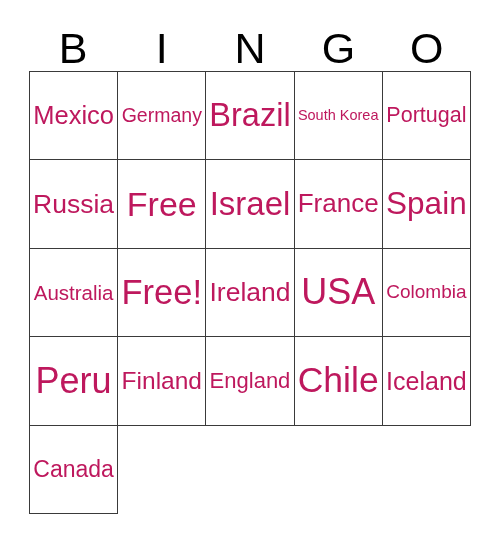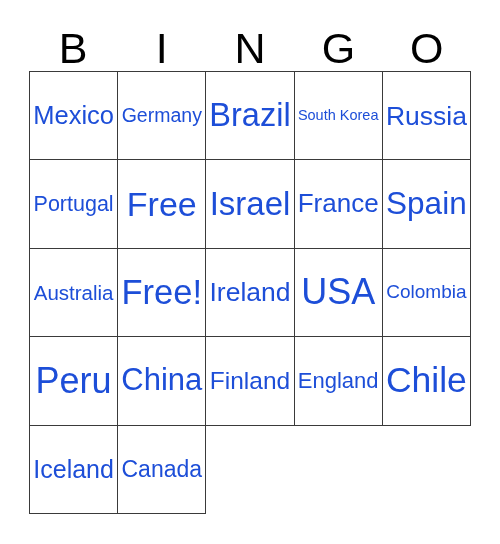--- a/index.html
+++ b/index.html
@@ -68,21 +68,21 @@
     overflow: hidden;
     padding: 0 2px;
     background: #ffffff;
   }
   .cell-text {
     display: block;
     text-align: center;
     line-height: 1.06;
     white-space: normal;
     word-break: normal;
-    color: #1d4ed8;
+    color: #be185d;
   }
 
   .two-line { line-height: 1.0; }
 </style>
 </head>
 <body>
 
 <div id="card">
 
   <div id="bingo-header">
@@ -101,25 +101,25 @@
     <div class="bingo-cell">
         <span class="cell-text" style="font-size: 19.5px;">Germany</span>
       </div>
     <div class="bingo-cell">
         <span class="cell-text" style="font-size: 32.5px;">Brazil</span>
       </div>
     <div class="bingo-cell">
         <span class="cell-text two-line" style="font-size: 14.5px;">South Korea</span>
       </div>
     <div class="bingo-cell">
-        <span class="cell-text" style="font-size: 26.5px;">Russia</span>
+        <span class="cell-text" style="font-size: 21.5px;">Portugal</span>
       </div>
 
     <div class="bingo-cell">
-        <span class="cell-text" style="font-size: 21.5px;">Portugal</span>
+        <span class="cell-text" style="font-size: 26.5px;">Russia</span>
       </div>
     <div class="bingo-cell">
         <span class="cell-text" style="font-size: 34px;">Free</span>
       </div>
     <div class="bingo-cell">
         <span class="cell-text" style="font-size: 33px;">Israel</span>
       </div>
     <div class="bingo-cell">
         <span class="cell-text" style="font-size: 26px;">France</span>
       </div>
@@ -140,23 +140,20 @@
         <span class="cell-text" style="font-size: 36px;">USA</span>
       </div>
 
     <div class="bingo-cell">
         <span class="cell-text" style="font-size: 19px;">Colombia</span>
       </div>
     <div class="bingo-cell">
         <span class="cell-text" style="font-size: 36px;">Peru</span>
       </div>
     <div class="bingo-cell">
-        <span class="cell-text" style="font-size: 31px;">China</span>
-      </div>
-    <div class="bingo-cell">
         <span class="cell-text" style="font-size: 24.5px;">Finland</span>
       </div>
 
     <div class="bingo-cell">
         <span class="cell-text" style="font-size: 22px;">England</span>
       </div>
     <div class="bingo-cell">
         <span class="cell-text" style="font-size: 35.5px;">Chile</span>
       </div>
     <div class="bingo-cell">

